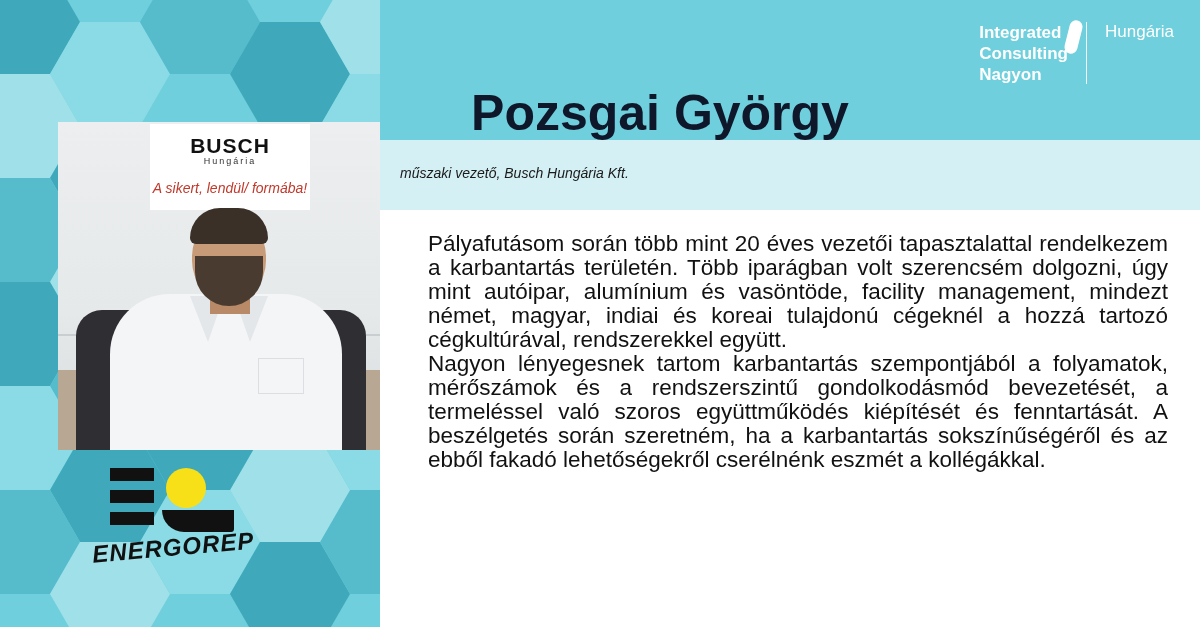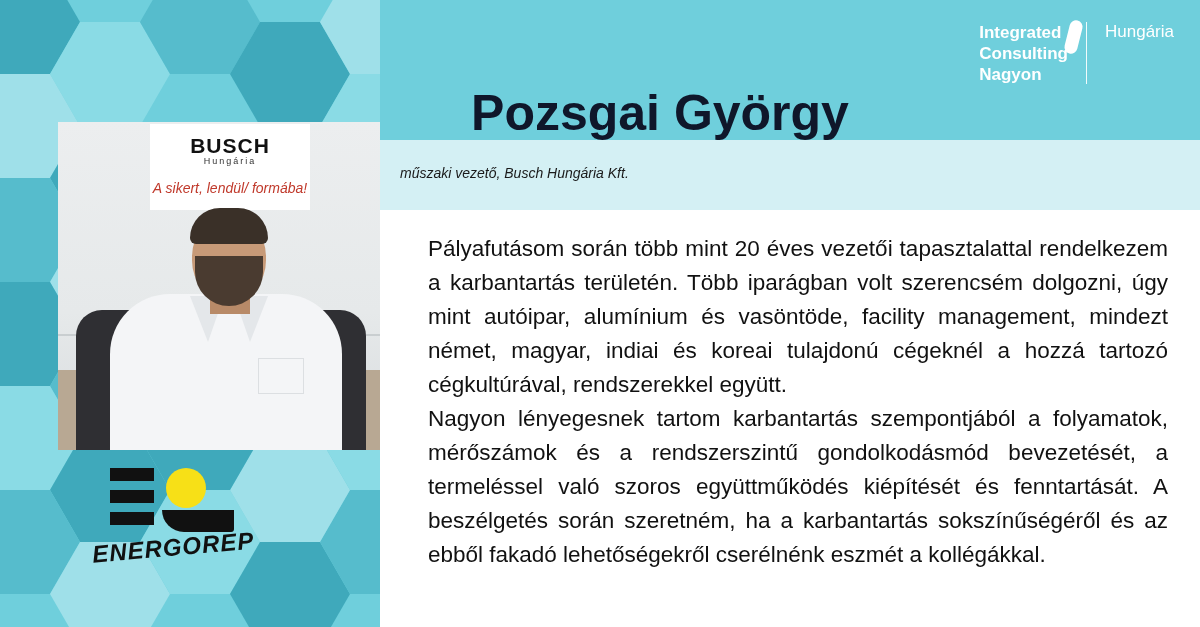--- a/index.html
+++ b/index.html
@@ -74,21 +74,21 @@
     font-size: 14px;
     font-style: italic;
     color: #1a1a1a;
   }
   .bio {
     position: absolute;
     left: 428px;
     top: 232px;
     width: 740px;
     font-size: 22.5px;
-    line-height: 34px;
+    line-height: 24px;
     color: #111111;
     text-align: justify;
   }
   .bio p {
     margin: 0;
   }
   
   .photo-frame {
     position: absolute;
     left: 58px;

